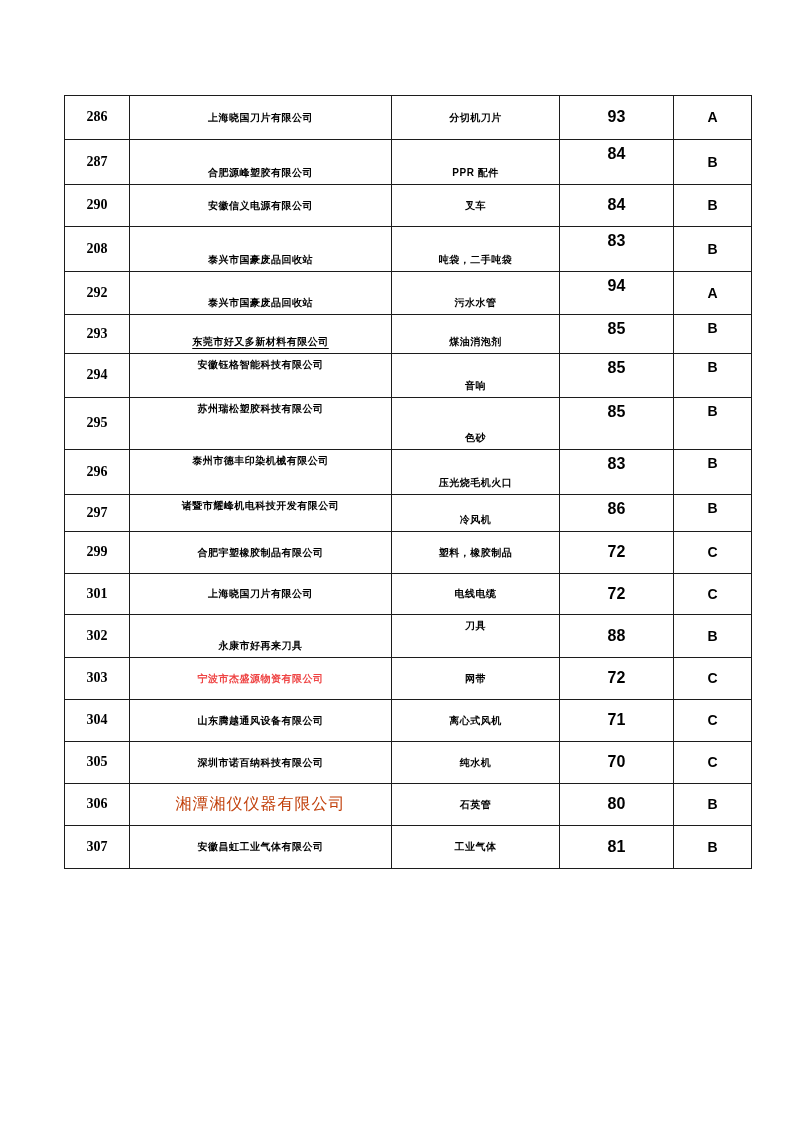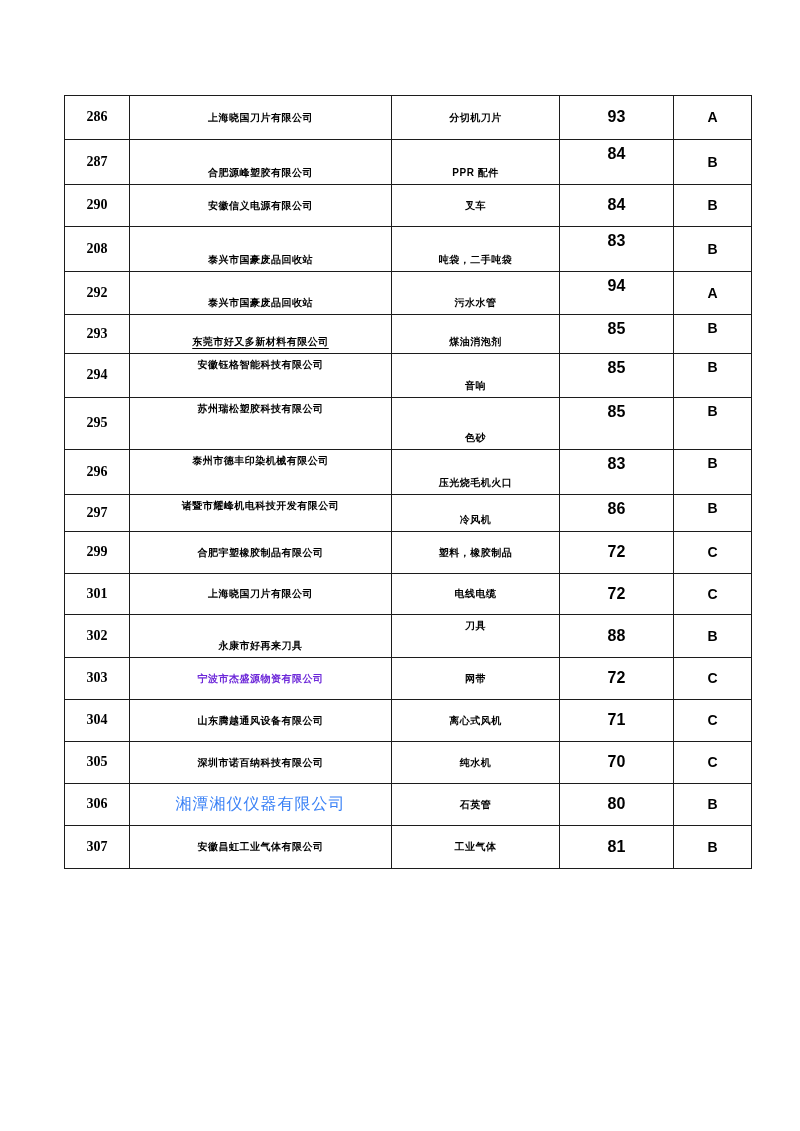--- a/index.html
+++ b/index.html
@@ -49,26 +49,26 @@
     font-size: 16px;
   }
   td.cell-grade {
     font-weight: bold;
     font-size: 14px;
   }
   .va-t { vertical-align: top; padding-top: 5px; }
   .va-m { vertical-align: middle; }
   .va-b { vertical-align: bottom; padding-bottom: 6px; }
   td.emph-underline { text-decoration: underline; text-underline-offset: 3px; }
-  td.emph-muted { color: #6d28d9; }
+  td.emph-muted { color: #ef4444; }
   td.emph-light {
     font-weight: normal;
     font-size: 16px;
     letter-spacing: 1px;
-    color: #3b82f6;
+    color: #c2410c;
   }
 </style>
 </head>
 <body>
 
 <div class="page">
   <table class="doc-table">
     <colgroup>
       <col style="width:65px">
       <col style="width:262px">

